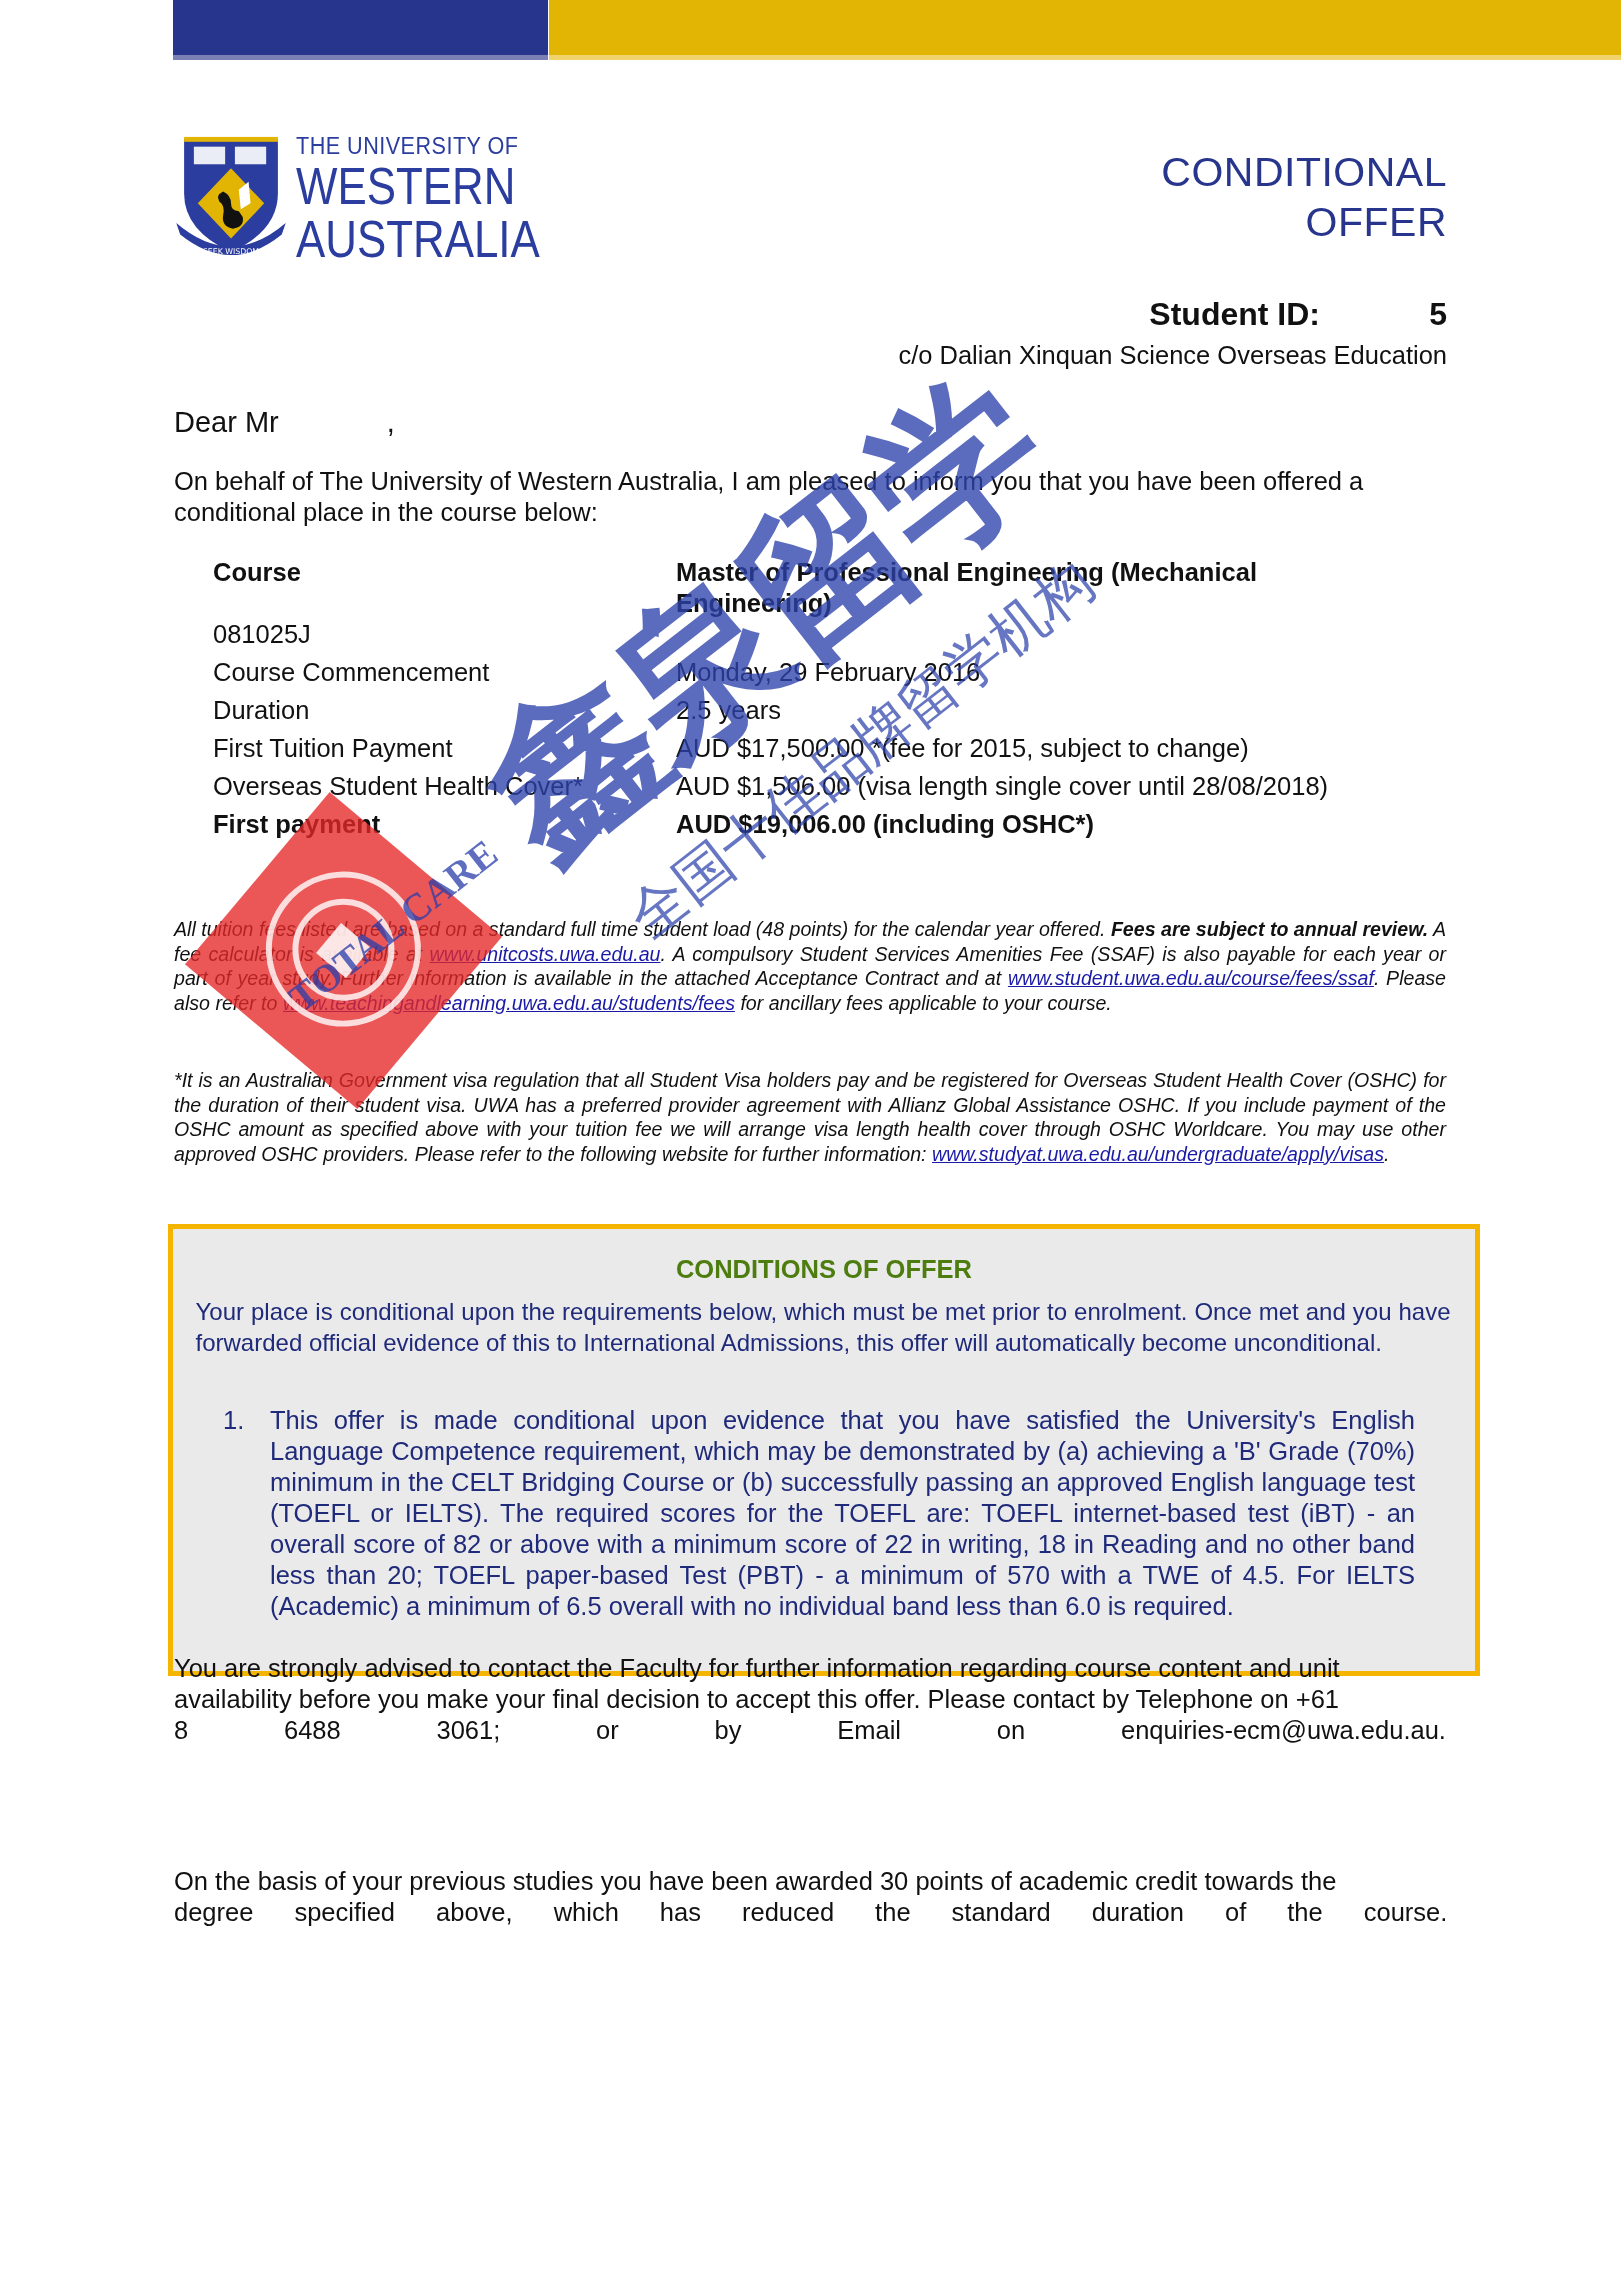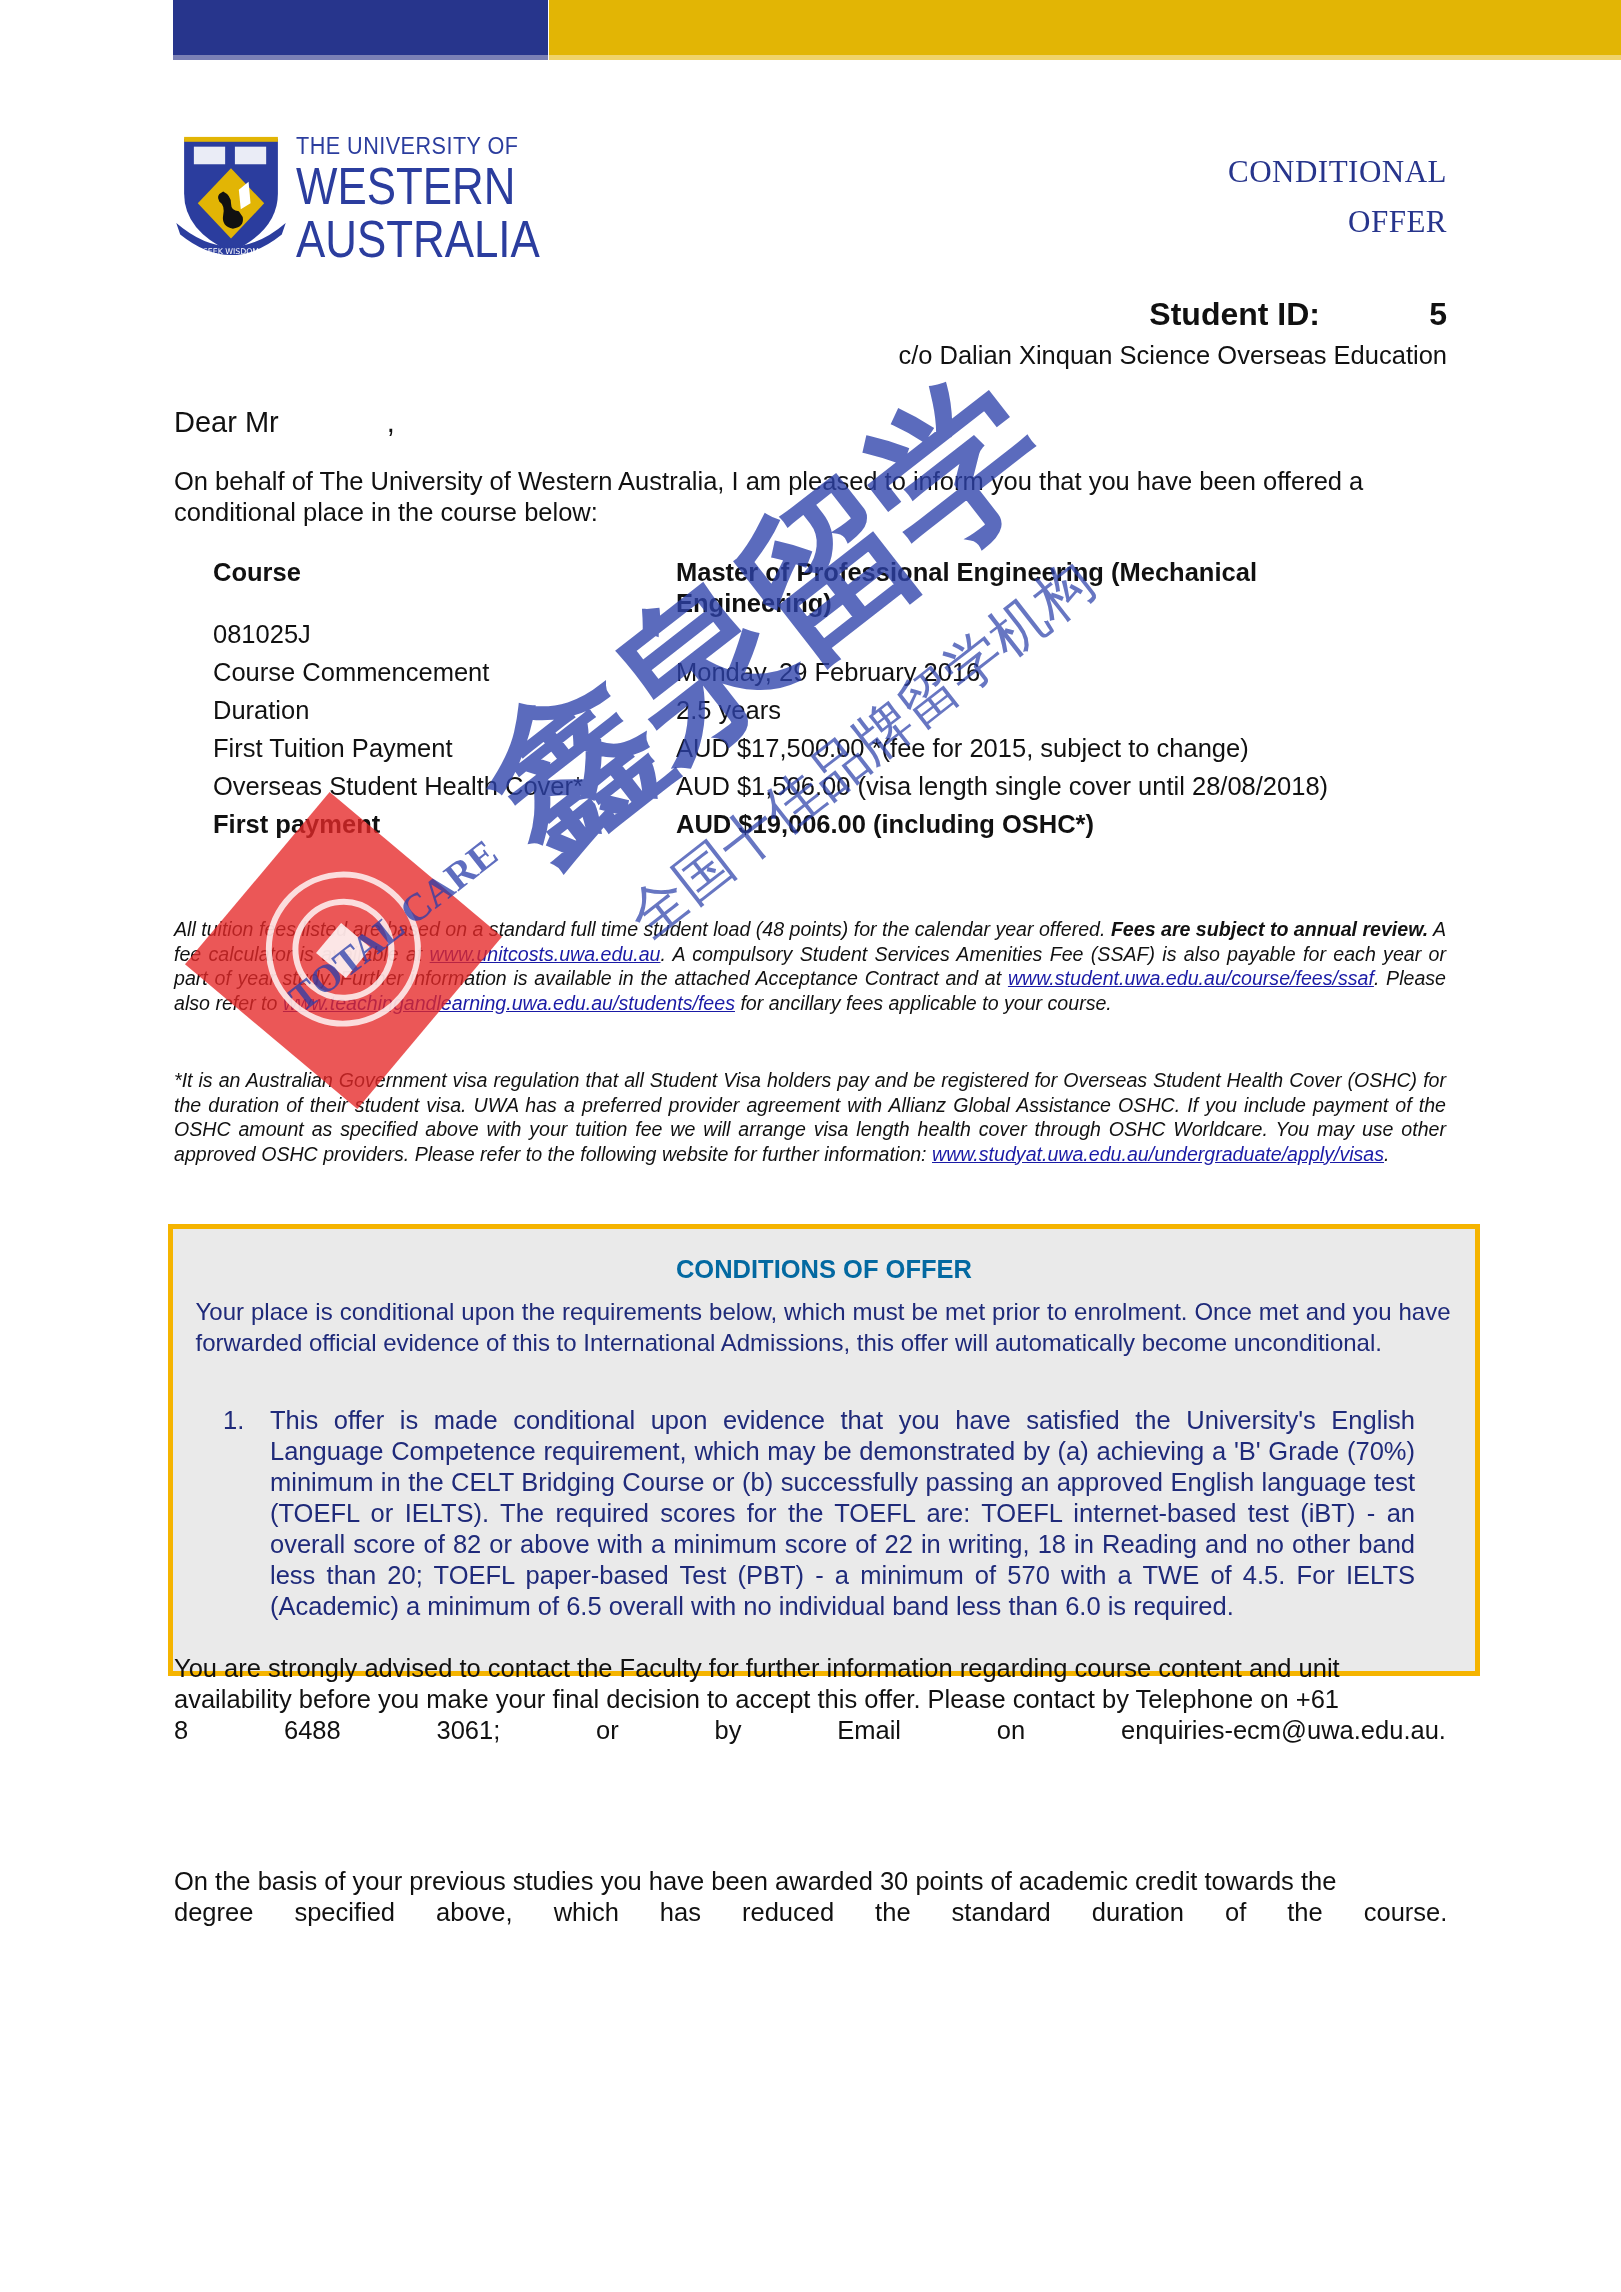--- a/index.html
+++ b/index.html
@@ -15,21 +15,21 @@
   .bar-yellow { left: 549px; top: 0; width: 1072px; height: 55px; background: #E2B505; }
   .bar-yellow-strip { left: 549px; top: 55px; width: 1072px; height: 4.9px; background: #f0d36a; }
 
   
   .logo { left: 174px; top: 133px; width: 382px; height: 127px; }
   .logo-text { left: 296px; top: 135px; color: #2b3d9e; line-height: 1; }
   .logo-line1 { font-size: 23.5px; letter-spacing: 0.5px; transform: scaleX(0.92); transform-origin: left; white-space: nowrap; }
   .logo-line2, .logo-line3 { font-size: 51px; letter-spacing: 0px; transform: scaleX(0.86); transform-origin: left; white-space: nowrap; margin-top: 2px; }
 
   
-  .doc-title { right: 174px; top: 147px; text-align: right; color: #27358C; font-size: 31px; line-height: 50px; letter-spacing: 0.5px; font-family: Liberation Serif, serif; }
+  .doc-title { right: 174px; top: 147px; text-align: right; color: #27358C; font-size: 41px; line-height: 50px; letter-spacing: 0.5px; }
 
   
   .student-id { right: 174px; top: 296px; font-size: 32px; font-weight: bold; text-align: right; white-space: nowrap; }
   .student-id .sid-val { display: inline-block; width: 127px; text-align: right; }
   .care-of { right: 174px; top: 341px; font-size: 25.5px; text-align: right; white-space: nowrap; }
 
   .salutation { left: 174px; top: 406px; font-size: 29px; white-space: nowrap; }
   .salutation .name-gap { display: inline-block; width: 108px; }
 
   .intro { left: 174px; top: 466px; width: 1272px; font-size: 25.5px; line-height: 31px; }
@@ -43,21 +43,21 @@
   .row.first .val { line-height: 31px; }
 
   
   .fine { left: 174px; width: 1272px; font-size: 19.6px; font-style: italic; line-height: 24.5px; text-align: justify; }
   .fine a { color: #1a1aa6; text-decoration: underline; }
   .fine-1 { top: 917px; }
   .fine-2 { top: 1068px; }
 
   
   .cond-box { left: 168px; top: 1224px; width: 1302px; height: 442px; border: 5.9px solid #F5B400; background: #EAEAEA; box-sizing: content-box; }
-  .cond-title { position: absolute; left: 0; right: 0; top: 25.5px; text-align: center; font-size: 25.5px; font-weight: bold; color: #0369a1; }
+  .cond-title { position: absolute; left: 0; right: 0; top: 25.5px; text-align: center; font-size: 25.5px; font-weight: bold; color: #4d7c0f; }
   .cond-intro { position: absolute; left: 22.5px; width: 1255px; top: 67px; font-size: 24px; line-height: 31px; color: #1F2A7A; text-align: justify; }
   .cond-item { position: absolute; left: 50px; top: 176px; width: 1192px; font-size: 25.5px; line-height: 31px; color: #1F2A7A; display: flex; }
   .cond-item .num { width: 47px; flex: none; }
   .cond-item .txt { flex: 1; text-align: justify; }
 
   
   .para { left: 174px; width: 1272px; font-size: 25.5px; line-height: 31px; text-align: justify; }
   .para-contact { top: 1653px; }
   .para-contact .spread { display: flex; justify-content: space-between; }
   .para-credit { top: 1866px; }

